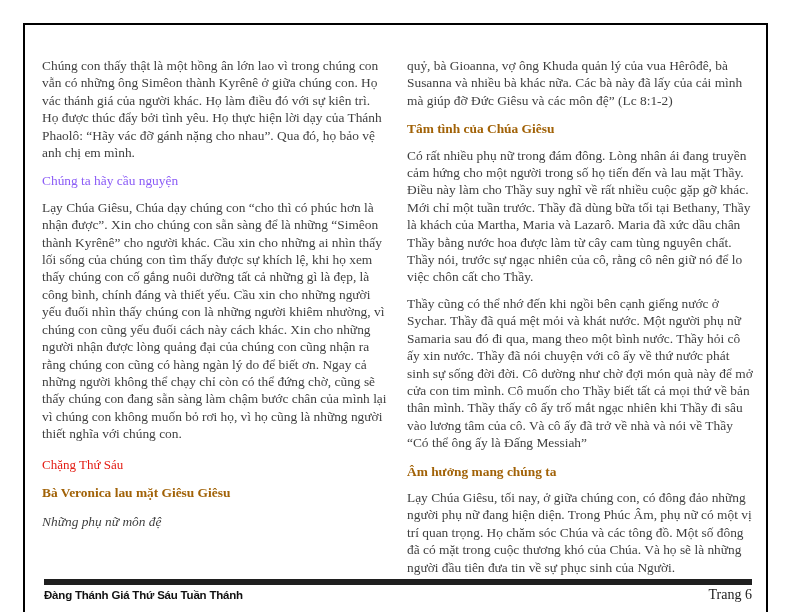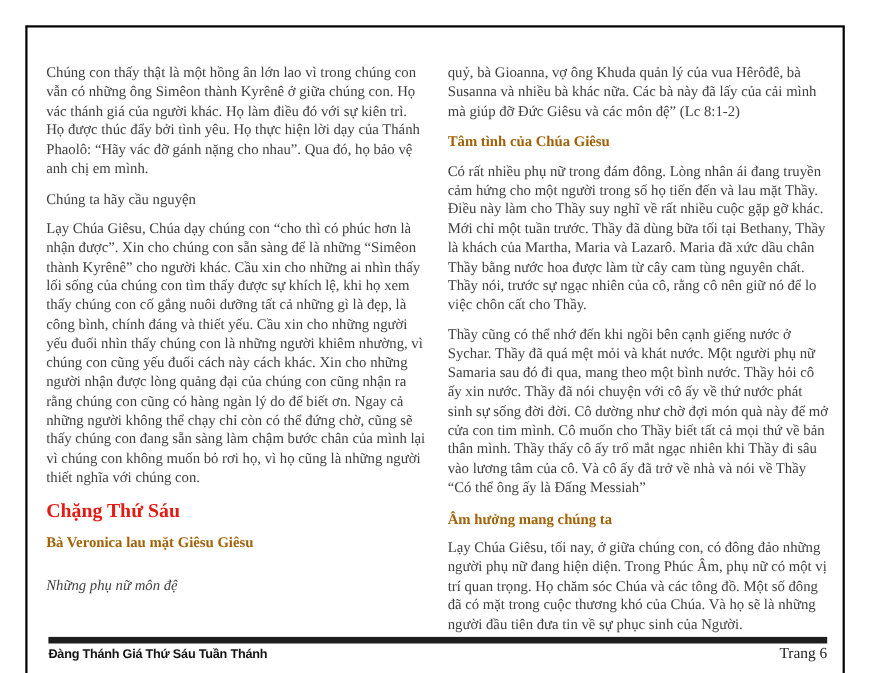--- a/index.html
+++ b/index.html
@@ -30,38 +30,38 @@
   .col {
     width: 346px;
     flex: 0 0 346px;
     overflow: hidden;
     color: #3f3f3f;
     font-size: 13.4px;
     line-height: 17.4px;
   }
   .col p { margin-bottom: 9px; }
   .h-red {
-    color: #404040;
+    color: #8b5cf6;
     margin: 11px 0 10px 0;
   }
   .h-red-bold {
     color: #e31b12;
-    font-weight: bold;
-    font-size: 18px;
+    font-weight: normal;
+    font-size: 13px;
     margin: 13px 0 11px 0;
   }
   .h-bold {
     color: #a16207;
     font-weight: bold;
     margin: 11px 0 10px 0;
   }
   .h-italic {
     color: #3f3f3f;
     font-style: italic;
-    margin: 22px 0 11px 0;
+    margin: 12px 0 11px 0;
   }
   .footer {
     position: absolute;
     left: 2px; right: 2px; bottom: 12px;
     height: 27px;
     background: #ffffff;
     padding: 0 12px 0 17px;
   }
   .footer-bar {
     height: 6px;

